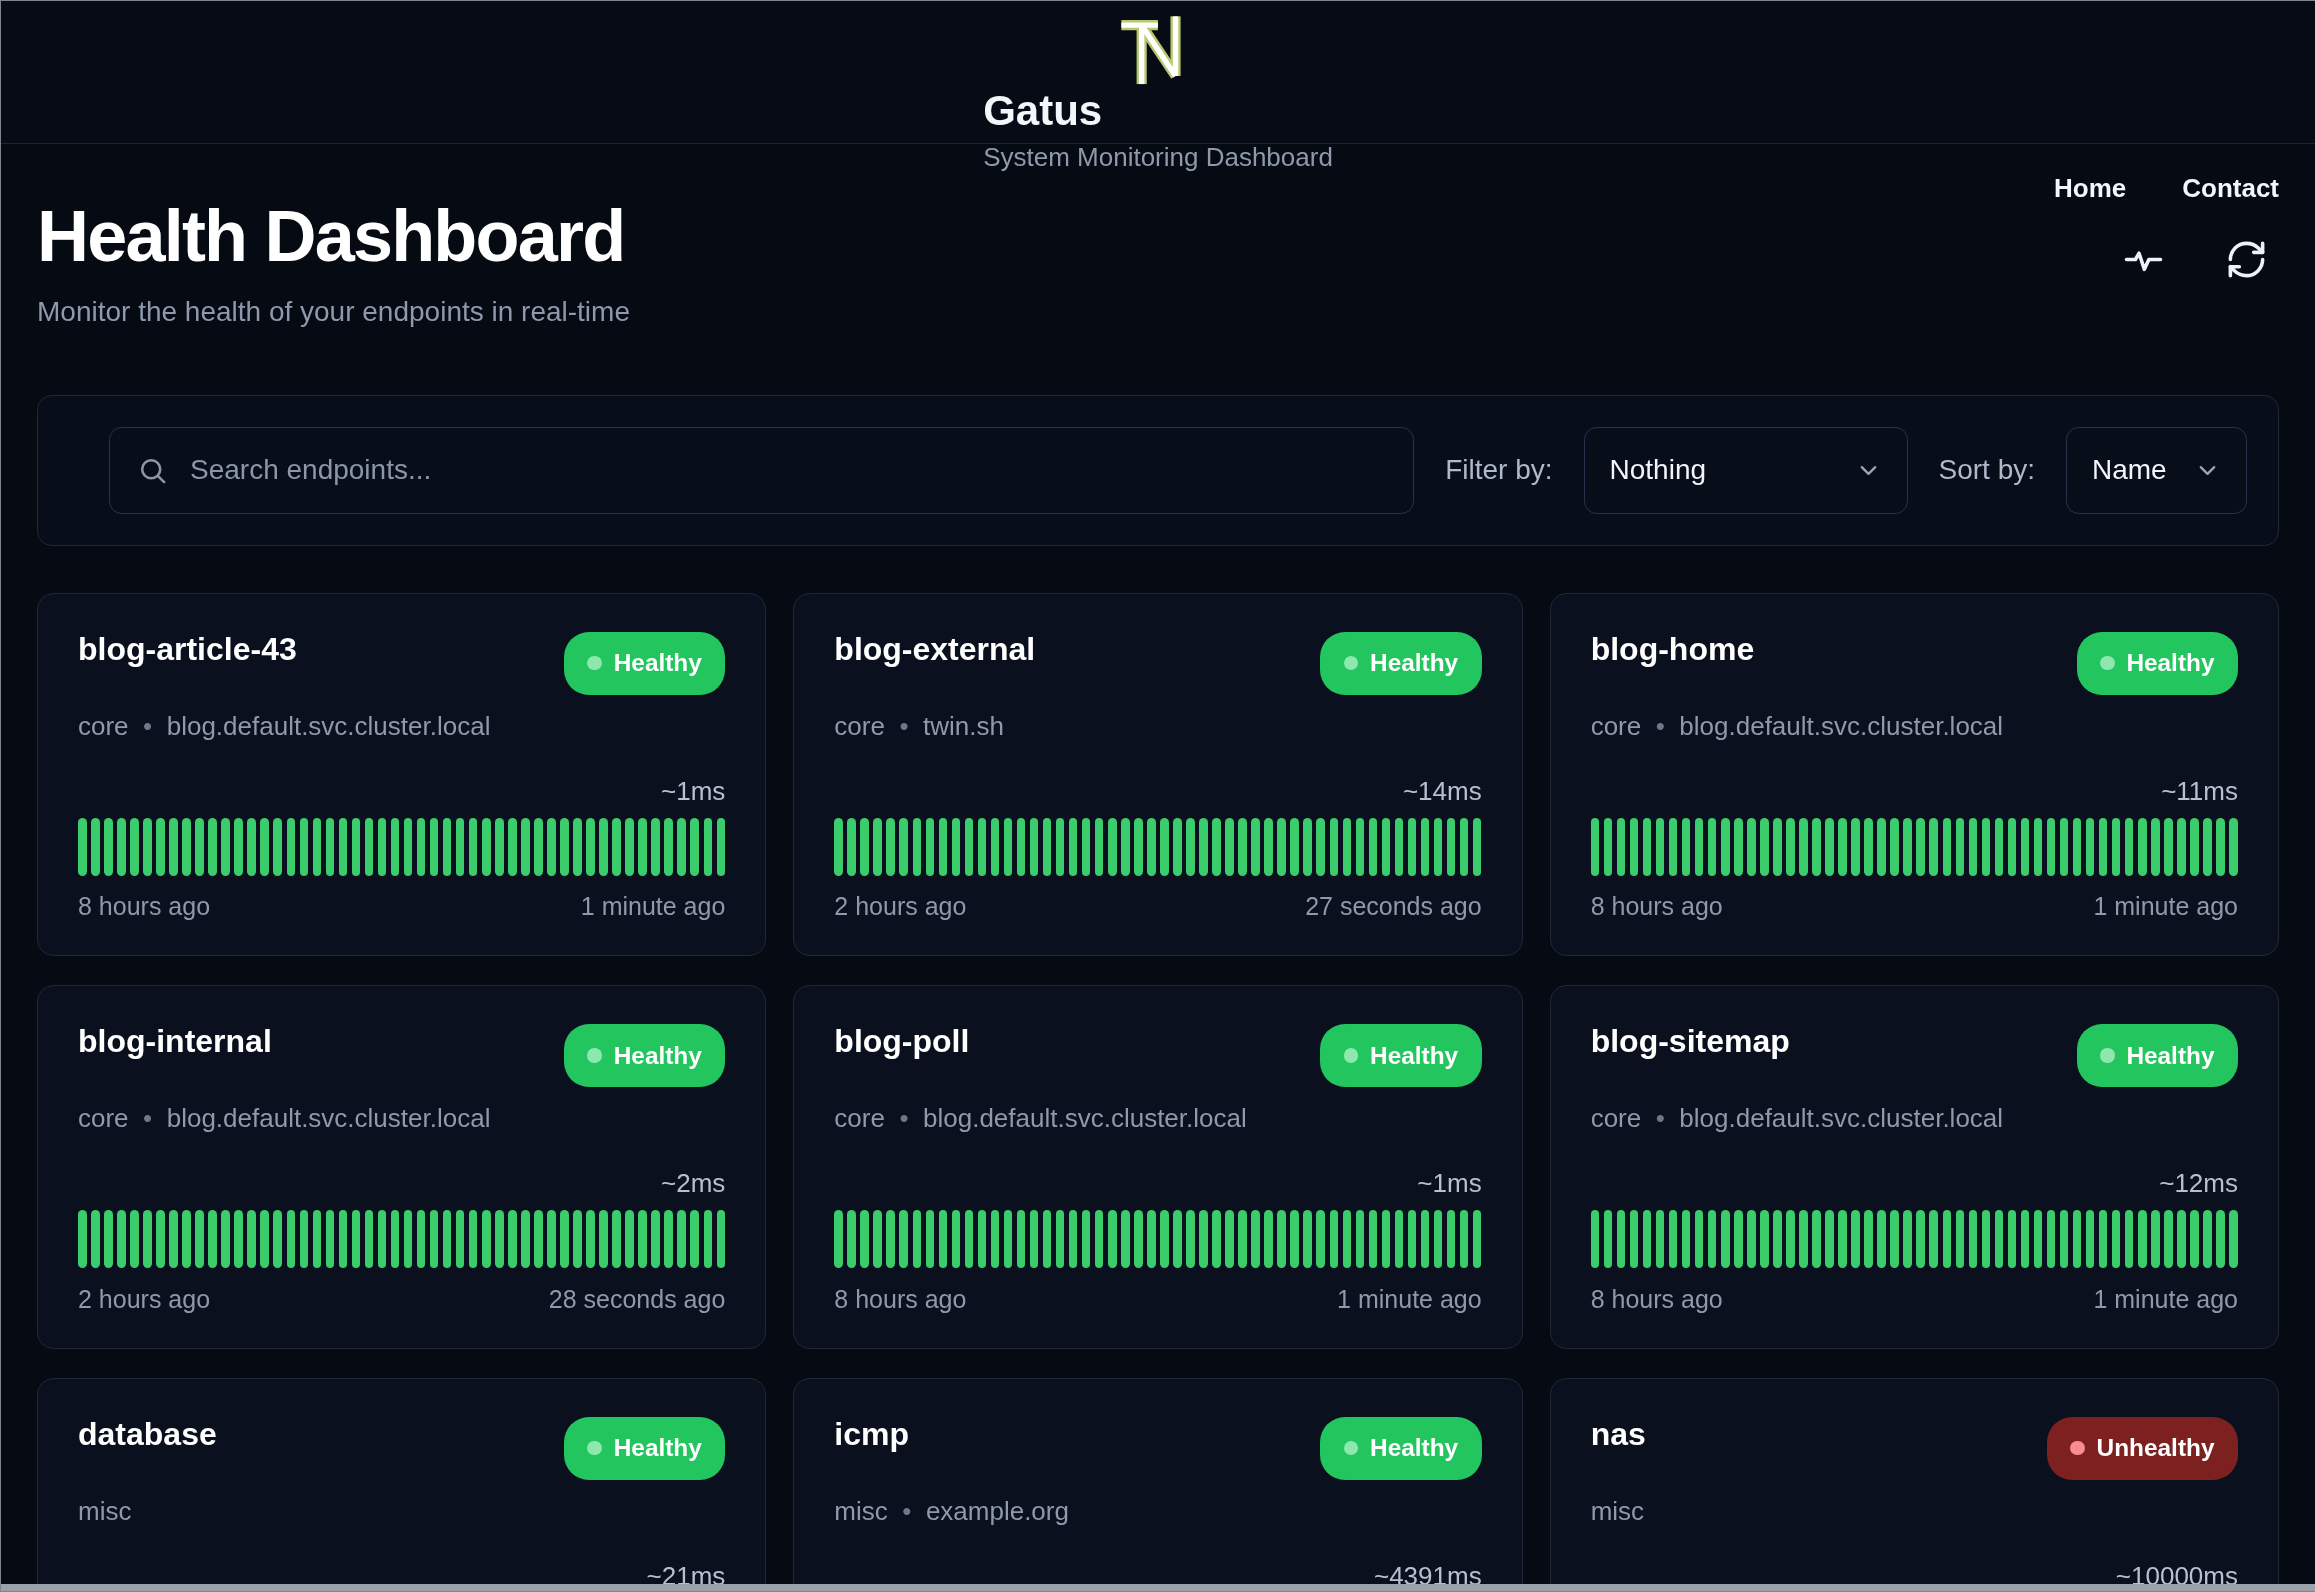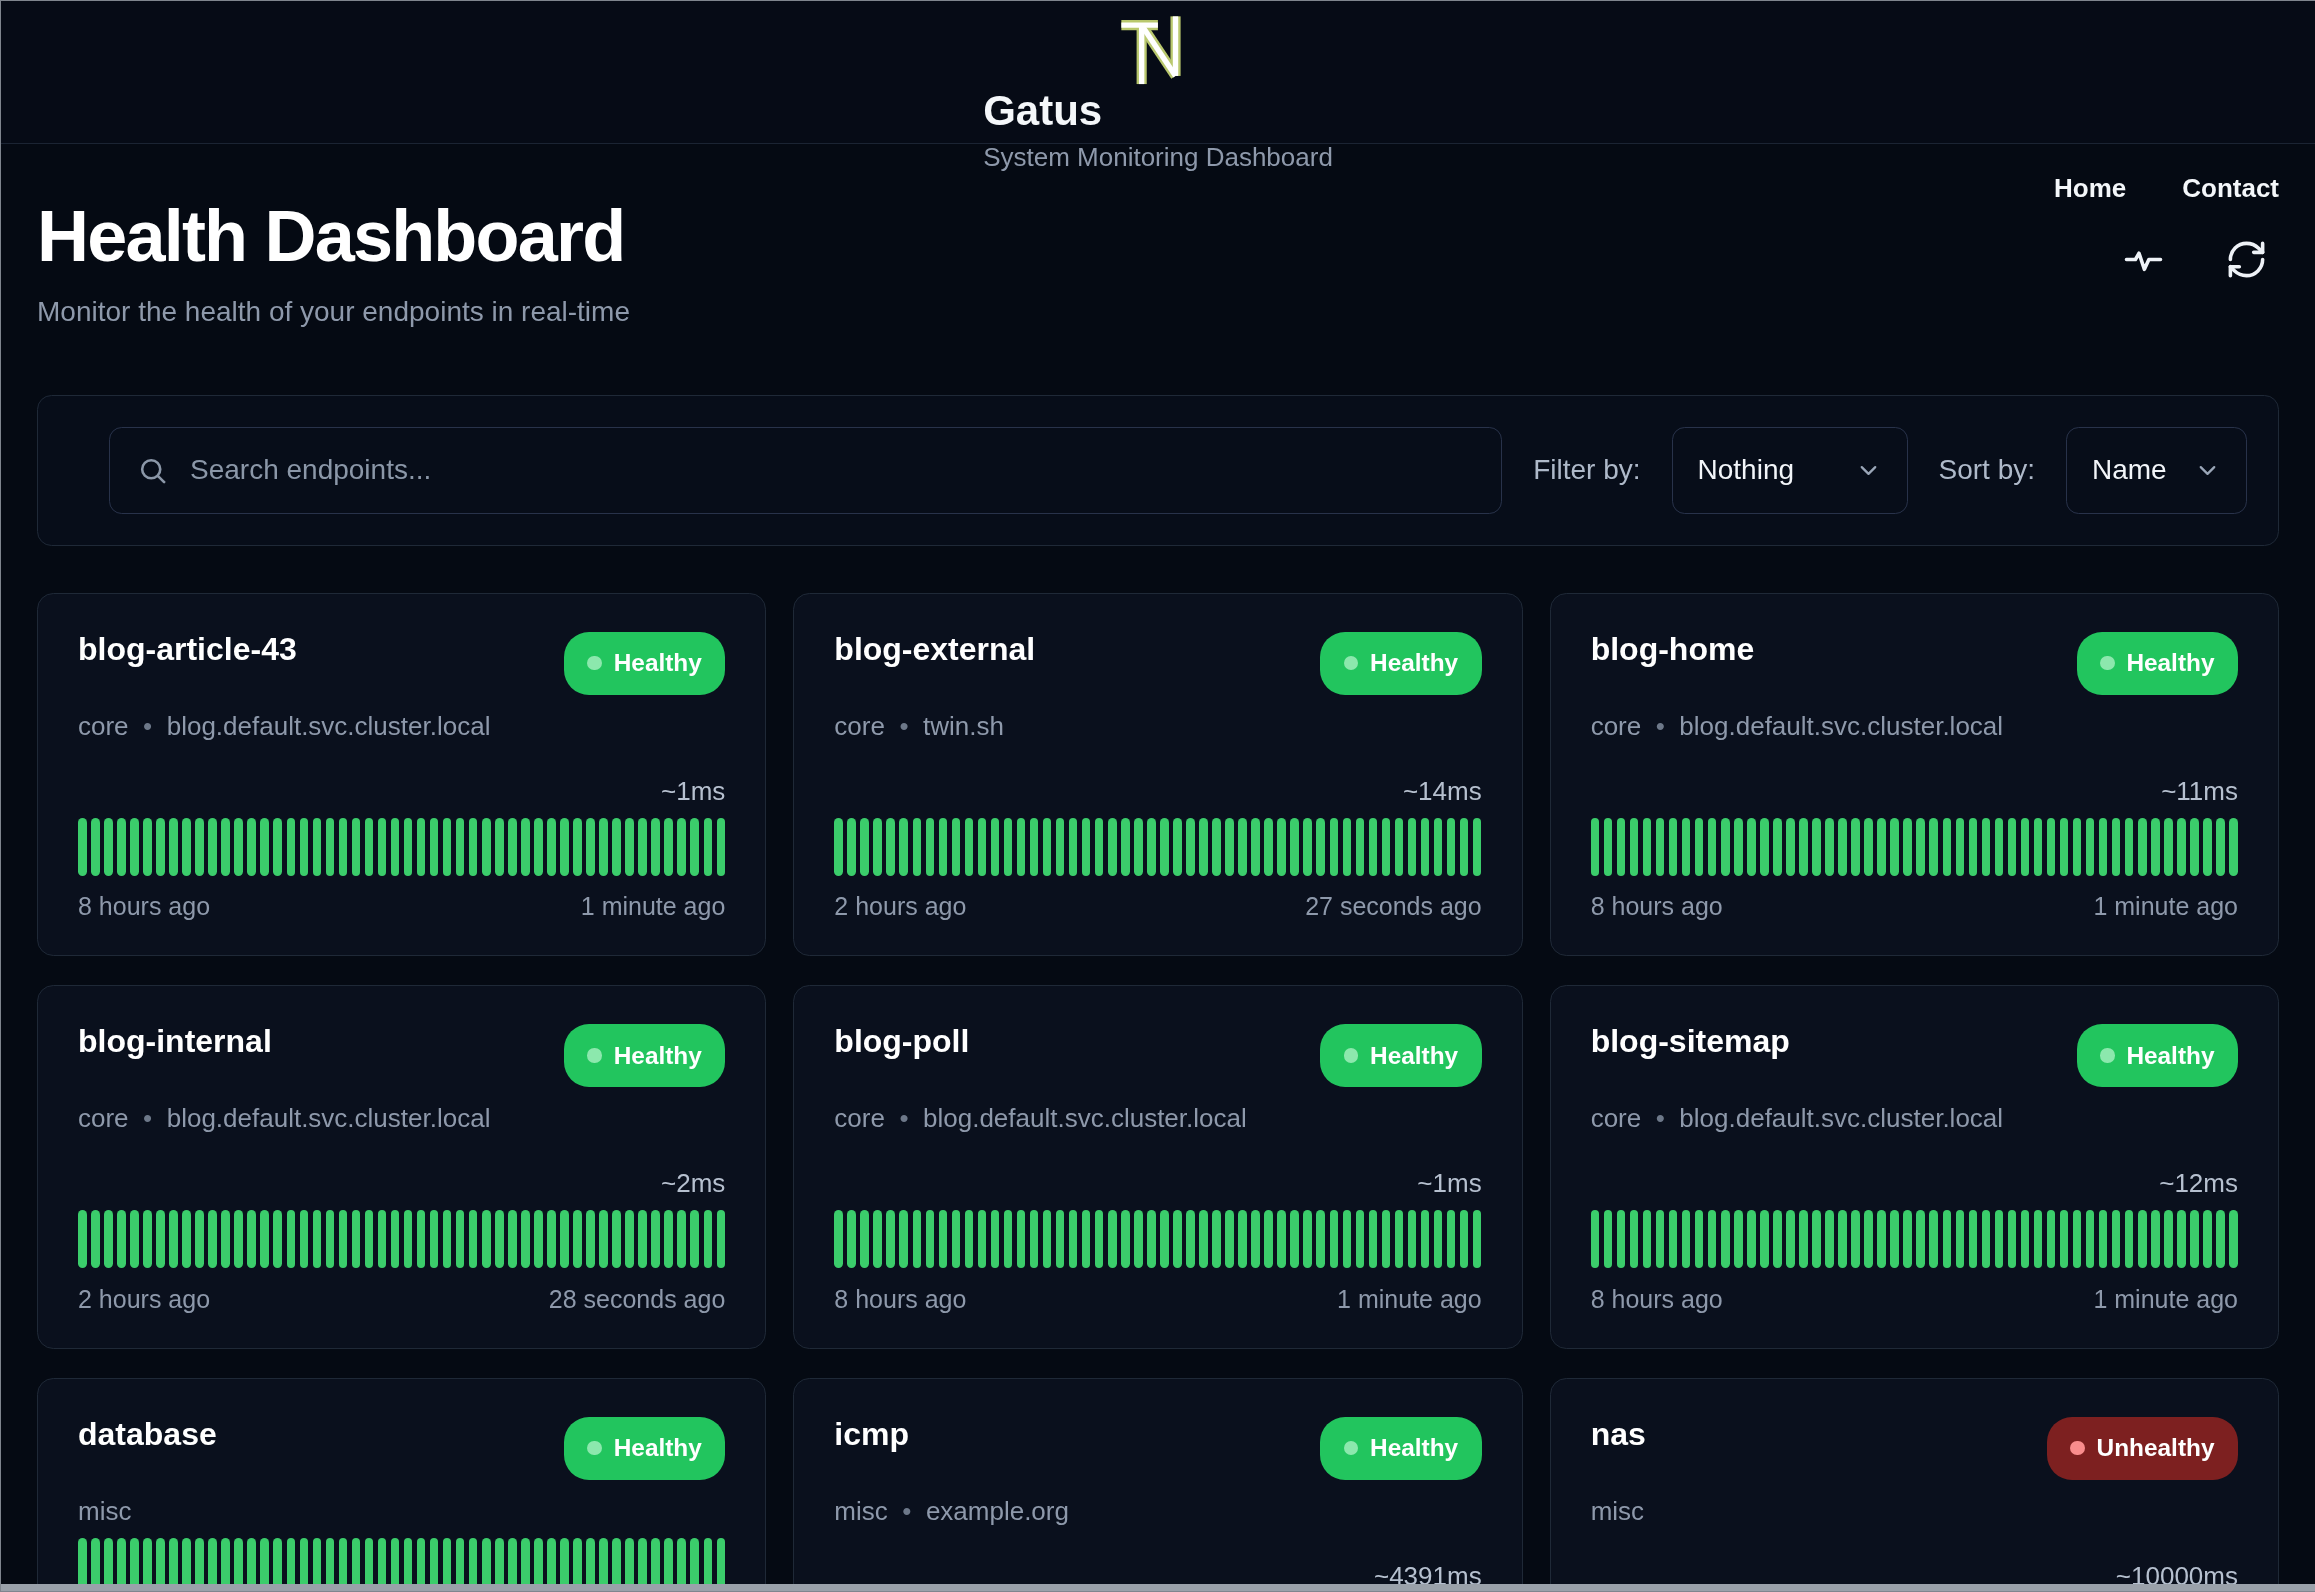--- a/index.html
+++ b/index.html
@@ -52,21 +52,21 @@
     flex:1; background:transparent; border:none; outline:none;
     font-size:28px; color:#e6ebf2; font-family:inherit;
   }
   .searchbox input::placeholder{ color:#8b97a8; }
   .tool-label{ font-size:28px; color:#aeb9c9; white-space:nowrap; }
   .selectbox{
     height:87px; border:0.9px solid #28324a; border-radius:12.7px;
     display:flex; align-items:center; justify-content:space-between;
     padding:0 25px; font-size:28px; color:#f2f5f9; cursor:pointer; background:transparent;
   }
-  .selectbox.filter{ width:236px; }
+  .selectbox.filter{ width:324px; }
   .selectbox.sort{ width:181px; }
   .selectbox svg{ width:27px; height:27px; stroke:#9aa6b8; flex:none; margin-left:16.3px; }
 
   
   .grid{
     margin-top:47px;
     display:grid; grid-template-columns:repeat(3,1fr); gap:29px 27px;
   }
   .card{
     background:#0a101d; border:0.9px solid #1f2937; border-radius:16.3px;
@@ -589,20 +589,21 @@
     <div class="card-head">
       <h3 class="card-title">database</h3>
       <span class="badge healthy">
         <span class="dot"></span>
         <span>Healthy</span>
       </span>
     </div>
     <div class="card-sub">
       <span>misc</span>
     </div>
+    <div class="latency">~21ms</div>
     <div class="bars">
           <div class="bar bar-up"></div>
           <div class="bar bar-up"></div>
           <div class="bar bar-up"></div>
           <div class="bar bar-up"></div>
           <div class="bar bar-up"></div>
           <div class="bar bar-up"></div>
           <div class="bar bar-up"></div>
           <div class="bar bar-up"></div>
           <div class="bar bar-up"></div>

